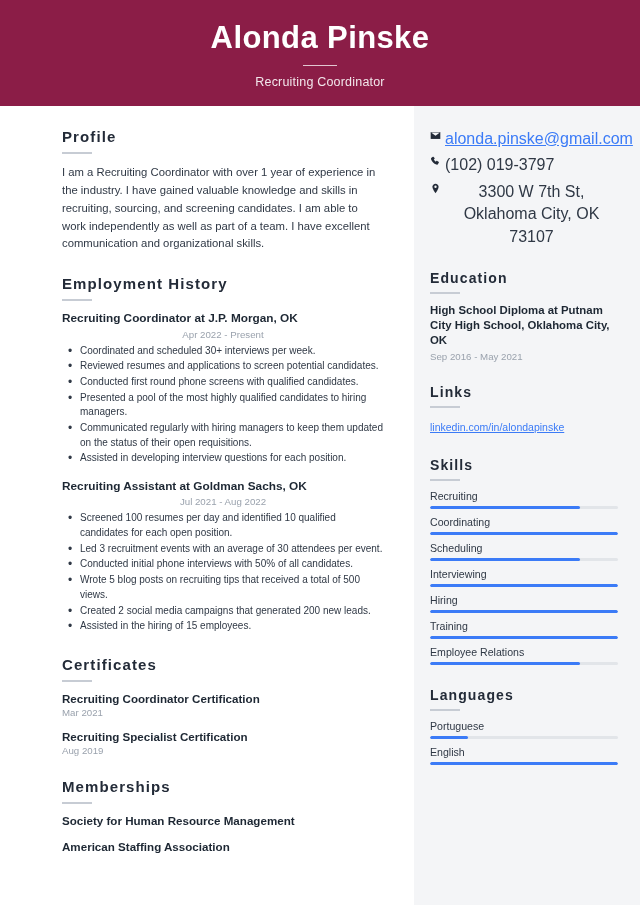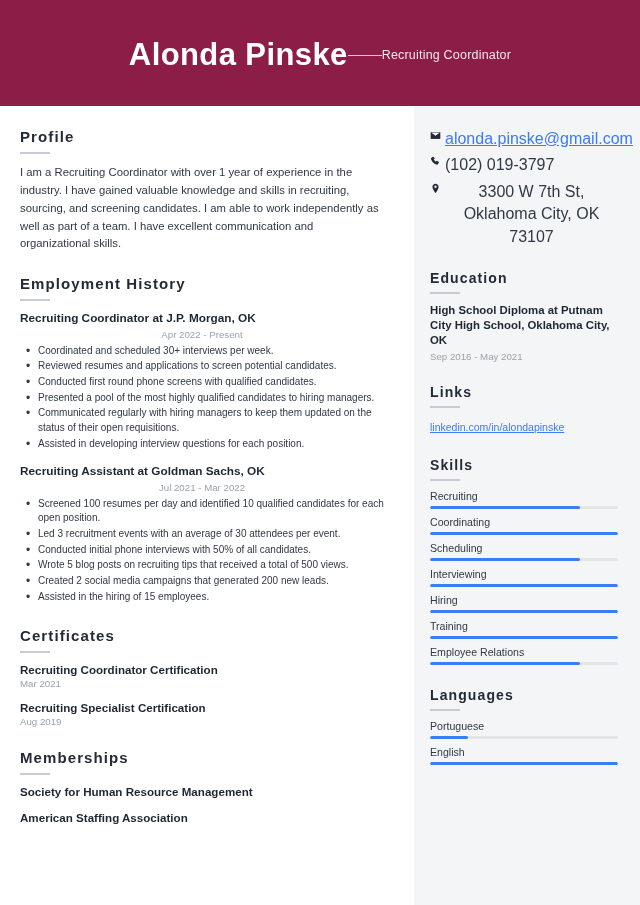--- a/index.html
+++ b/index.html
@@ -18,21 +18,21 @@
     background: #ffffff;
     overflow: hidden;
   }
 
   
   .header {
     width: 640px;
     height: 106px;
     background: #8b1d47;
     display: flex;
-    flex-direction: row;
+    flex-direction: column;
     align-items: center;
     justify-content: center;
     padding-top: 4px;
   }
   .header-name {
     color: #ffffff;
     font-size: 31px;
     font-weight: bold;
     letter-spacing: 0.4px;
     line-height: 1.1;
@@ -48,20 +48,21 @@
     font-size: 12.5px;
     letter-spacing: 0.2px;
   }
 
   
   .body {
     display: flex;
     width: 640px;
     height: 799px;
     align-items: stretch;
+    padding-left: 42px;
   }
   .main-col {
     width: 414px;
     background: #ffffff;
     padding: 22px 30px 0 20px;
   }
   .side-col {
     width: 226px;
     background: #f4f5f7;
     padding: 22px 22px 0 16px;
@@ -252,21 +253,21 @@
             <li>Reviewed resumes and applications to screen potential candidates.</li>
             <li>Conducted first round phone screens with qualified candidates.</li>
             <li>Presented a pool of the most highly qualified candidates to hiring managers.</li>
             <li>Communicated regularly with hiring managers to keep them updated on the status of their open requisitions.</li>
             <li>Assisted in developing interview questions for each position.</li>
           </ul>
         </div>
 
         <div class="job">
           <div class="job-title">Recruiting Assistant at Goldman Sachs, OK</div>
-          <div class="job-date">Jul 2021 - Mar 2022</div>
+          <div class="job-date">Jul 2021 - Aug 2022</div>
           <ul class="bullets">
             <li>Screened 100 resumes per day and identified 10 qualified candidates for each open position.</li>
             <li>Led 3 recruitment events with an average of 30 attendees per event.</li>
             <li>Conducted initial phone interviews with 50% of all candidates.</li>
             <li>Wrote 5 blog posts on recruiting tips that received a total of 500 views.</li>
             <li>Created 2 social media campaigns that generated 200 new leads.</li>
             <li>Assisted in the hiring of 15 employees.</li>
           </ul>
         </div>
       </div>

